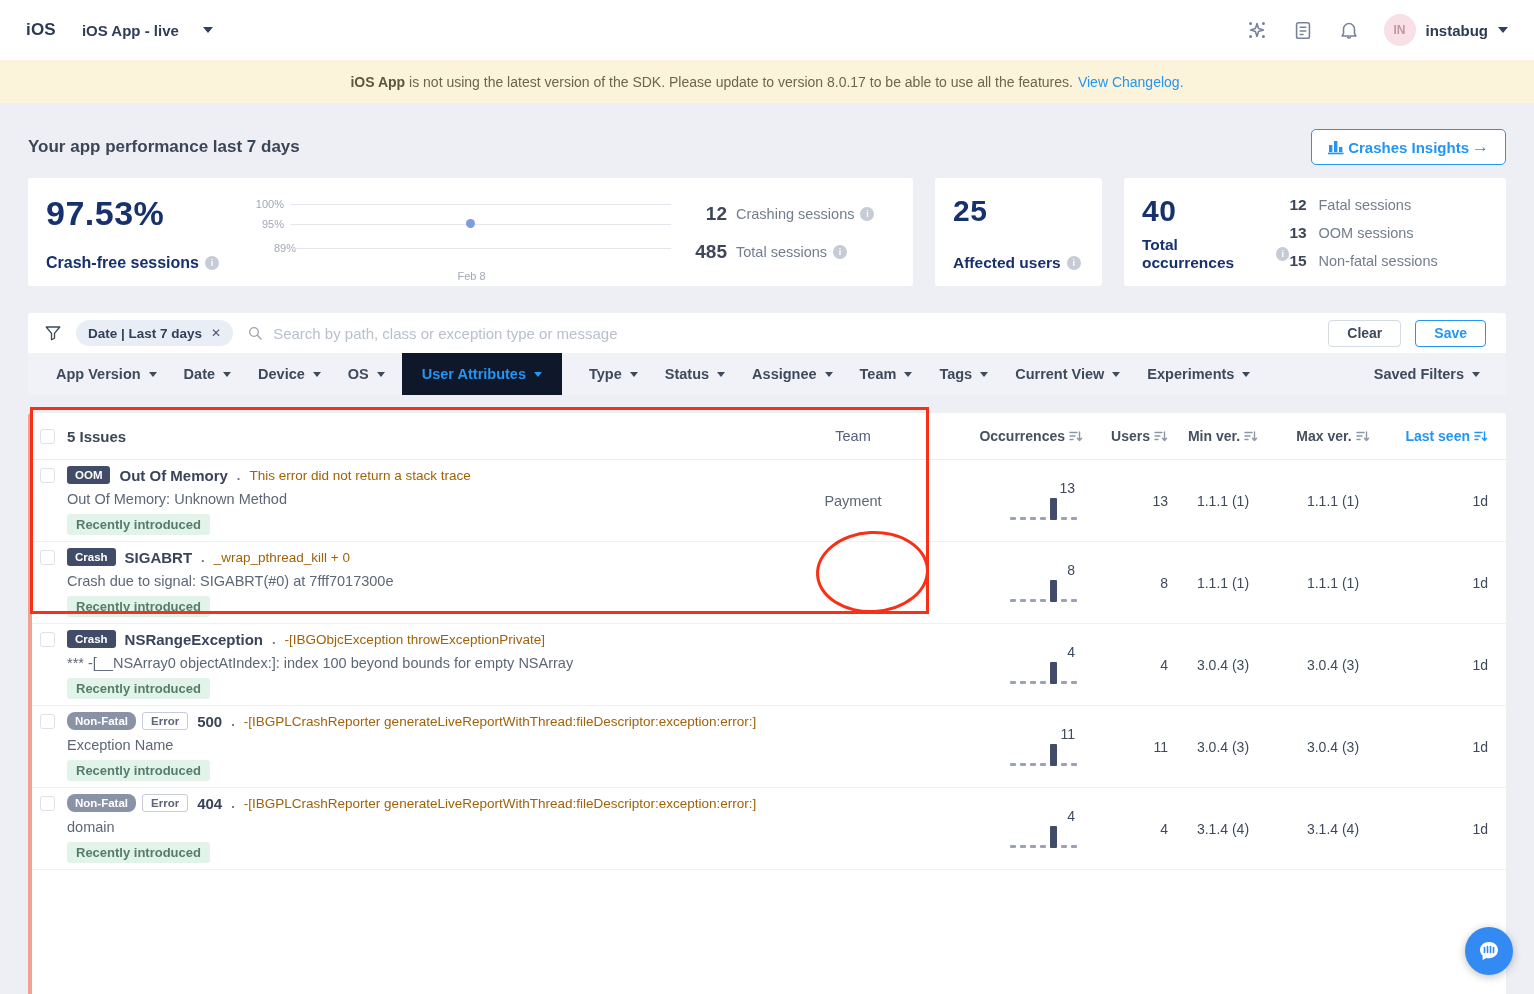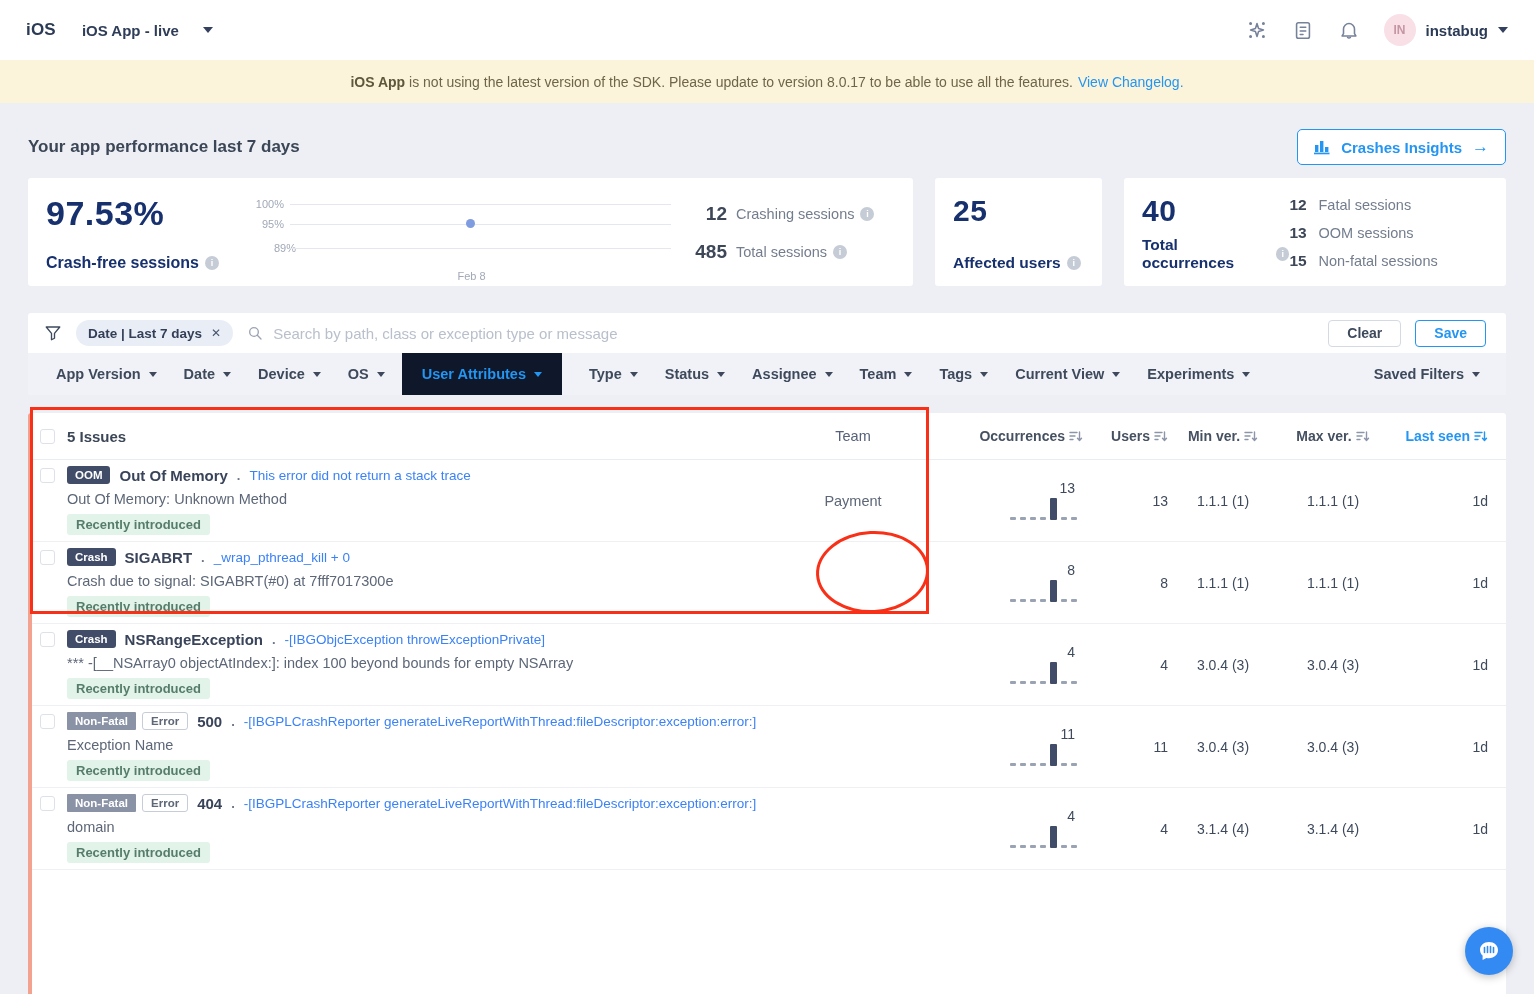--- a/index.html
+++ b/index.html
@@ -20,21 +20,21 @@
 
   
   .banner { height:43px; background:#fcf4da; display:flex; align-items:center; justify-content:center; font-size:14px; color:#6e654a; }
   .banner b { color:#5f573c; font-weight:bold; }
   .banner a { color:#2395f2; text-decoration:none; margin-left:5px; cursor:pointer; }
 
   
   .content { padding:0 28px; }
   .section-head { display:flex; align-items:center; justify-content:space-between; margin-top:26px; height:36px; }
   .section-title { font-size:17px; font-weight:bold; color:#3b4657; }
-  .insights-btn { display:flex; align-items:center; gap:10px; background:#fff; border:1.5px solid #2395f2; border-radius:5px; height:36px; padding:16px 16px; color:#2395f2; font-size:15px; font-weight:bold; cursor:pointer; }
+  .insights-btn { display:flex; align-items:center; gap:3px; background:#fff; border:1.5px solid #2395f2; border-radius:5px; height:36px; padding:16px 16px; color:#2395f2; font-size:15px; font-weight:bold; cursor:pointer; }
   .insights-btn .arrow { font-size:17px; font-weight:normal; }
 
   
   .cards { display:flex; gap:22px; margin-top:13px; }
   .card { background:#fff; border-radius:3px; height:108px; }
   .card1 { width:885px; display:flex; padding:16px 20px 14px 18px; }
   .card2 { width:167px; padding:16px 18px 14px 18px; display:flex; flex-direction:column; justify-content:space-between; }
   .card3 { flex:1; padding:16px 18px 14px 18px; display:flex; justify-content:space-between; }
   .big-num { font-size:34px; font-weight:bold; color:#17306e; letter-spacing:.5px; }
   .big-num.md { font-size:30px; }
@@ -86,25 +86,25 @@
   .th, .thead .colhead { font-size:14px; font-weight:bold; color:#455061; display:flex; align-items:center; gap:4px; }
   .col-right { justify-content:flex-end; text-align:right; }
   .col-center { justify-content:center; text-align:center; }
   .colhead.active { color:#2395f2; }
   .sorticon { width:14px; height:13px; flex:none; }
   .trow { height:82px; border-bottom:1px solid #eef0f4; }
   .rowmain { display:flex; flex-direction:column; justify-content:center; gap:7px; padding:4px 0; }
   .line1 { display:flex; align-items:center; gap:9px; }
   .line1 .checkbox { margin-right:3px; }
   .badge-dark { background:#414d68; color:#fff; font-size:11.5px; font-weight:bold; padding:3px 8px; border-radius:3px; }
-  .badge-gray { background:#8a92a6; color:#fff; font-size:11.5px; font-weight:bold; padding:3px 8px; border-radius:1px; }
+  .badge-gray { background:#8a92a6; color:#fff; font-size:11.5px; font-weight:bold; padding:3px 8px; border-radius:8px; }
   .badge-outline { background:#fff; border:1px solid #c6ccd8; color:#5d6777; font-size:11.5px; font-weight:bold; padding:2px 8px; border-radius:3px; }
   .rtitle { font-size:15px; font-weight:bold; color:#39445a; }
   .rsep { font-size:13px; font-weight:bold; color:#6b7587; }
-  .rlink { font-size:13.5px; color:#3b82f6; cursor:pointer; }
+  .rlink { font-size:13.5px; color:#a16207; cursor:pointer; }
   .rsub { font-size:14.5px; color:#5d6777; margin-left:27px; }
   .rstatus-wrap { margin-left:27px; }
   .rstatus { display:inline-block; background:#e2f3e9; color:#567d6b; font-size:13px; font-weight:bold; padding:3px 9px; border-radius:3px; }
   .cell { font-size:14px; color:#3e4a5c; }
   .cell.team { text-align:center; color:#5d6777; font-size:14.5px; }
   .occcell { display:flex; justify-content:flex-end; padding-right:6px; }
   .minichart { position:relative; display:flex; align-items:flex-end; gap:4px; height:38px; padding-top:10px; }
   .minichart .d { width:6px; height:2.5px; background:#9aa3b3; border-radius:1px; }
   .minichart .bar { width:7px; height:22px; background:#414d68; border-radius:1px; }
   .minichart .val { position:absolute; top:-2px; right:2px; font-size:14px; color:#3e4a5c; }

